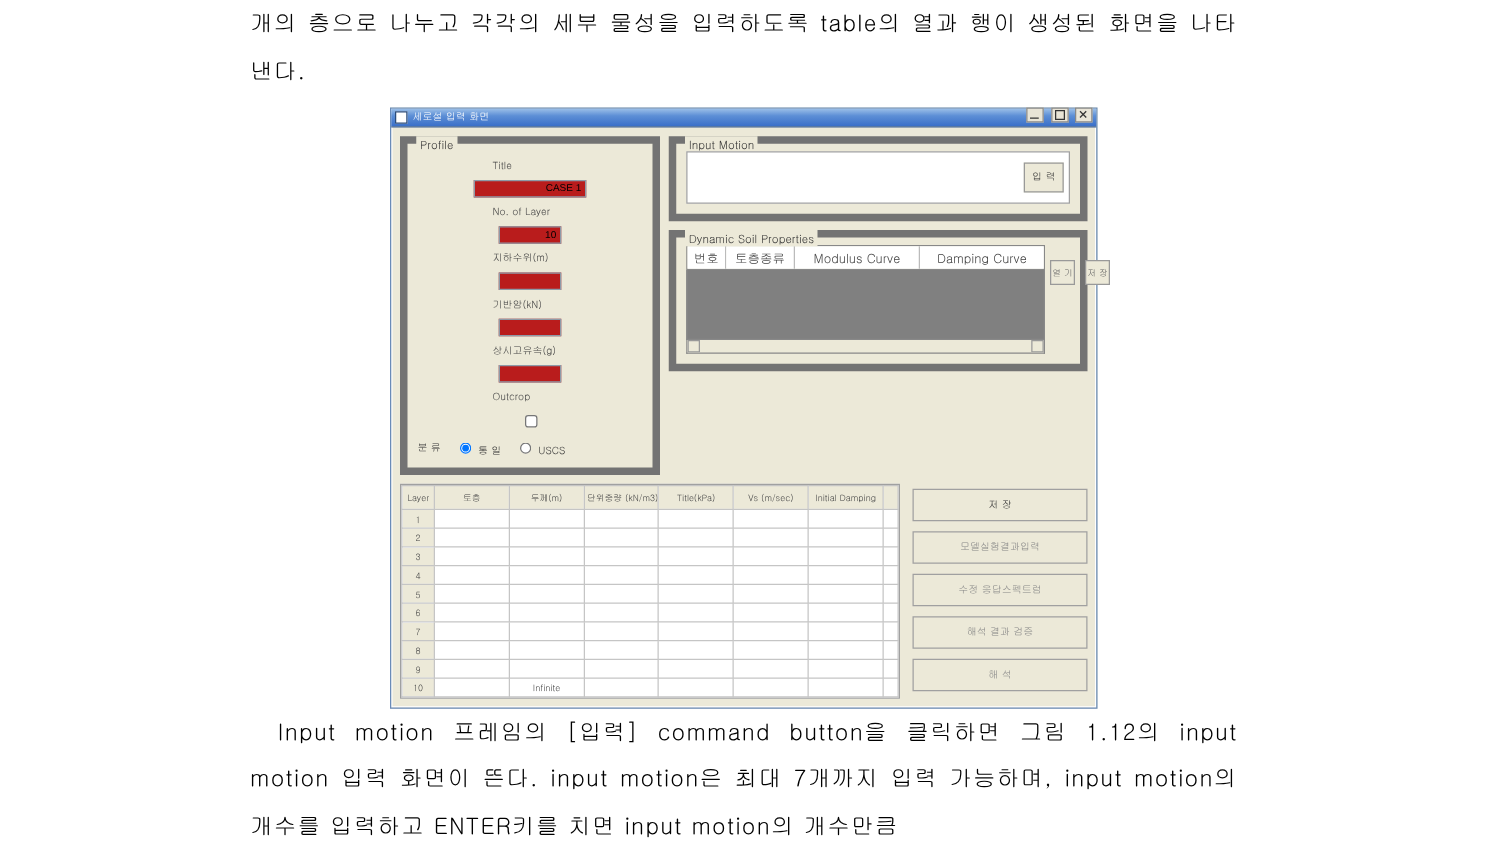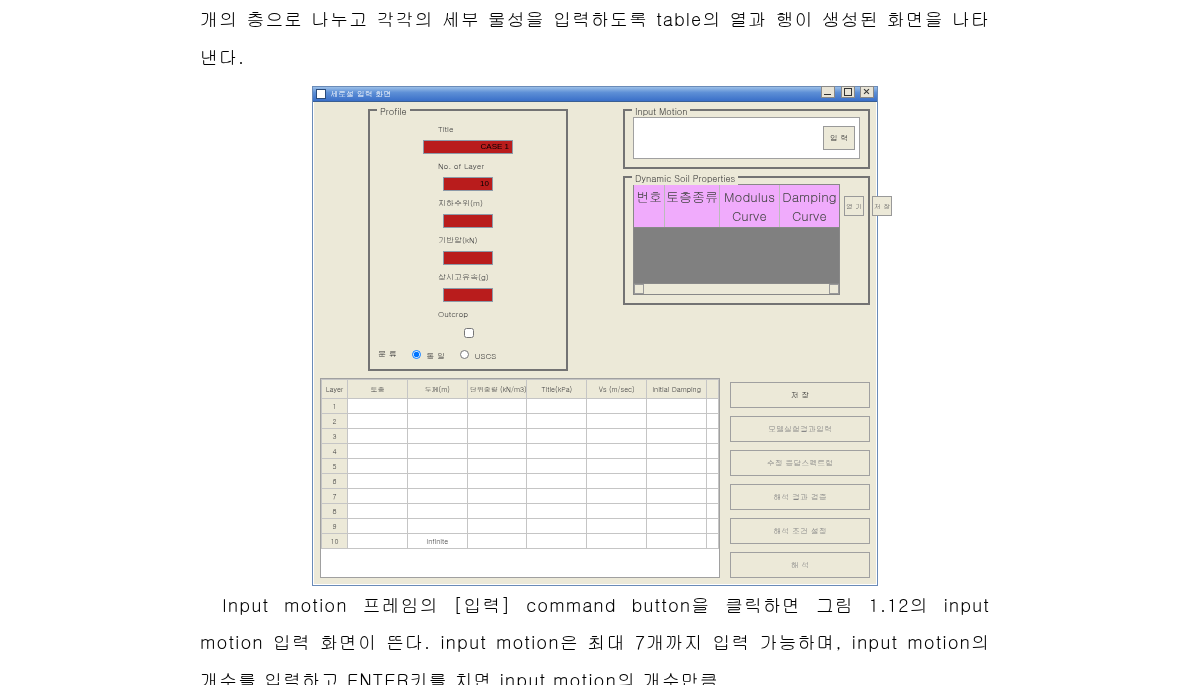--- a/index.html
+++ b/index.html
@@ -78,25 +78,24 @@
   }
 
   .dlg-body {
     padding: 7px;
     display: flex;
     flex-direction: column;
     gap: 7px;
   }
   .row1 { display:flex; gap:7px; }
   .groupbox {
-    border: 2px solid #737373;
+    border: 6px solid #737373;
     background: #ece9d8;
     padding: 6px 8px 8px 8px;
     position: relative;
-    margin-left: 48px;
   }
   .groupbox > .legend {
     position: absolute;
     top: -6px; left: 7px;
     background: #ece9d8;
     padding: 0 3px;
     font-size: 9px;
     color: #333;
   }
   .profile-box { width: 180px; flex:0 0 180px; }
@@ -124,22 +123,22 @@
   .motion-box .btn-side{
     position:absolute; right:4px; top:8px;
     width:30px; height:22px; border:1px solid #999; background:#ece9d8;
     font-size:8px; display:flex; align-items:center; justify-content:center;
   }
 
   .dsp-box .headers{
     display:flex; border:1px solid #888; background:#ece9d8;
   }
   .dsp-box .hcell{
-    flex:1; border-right:1px solid #bbb; font-size:13px; text-align:center;
-    padding:2px 0; color:#444; background:#f0abfc;
+    flex:1; border-right:1px solid #bbb; font-size:10px; text-align:center;
+    padding:2px 0; color:#444; background:#ffffff;
   }
   .dsp-box .hcell:last-child{border-right:none;}
   .dsp-box .gridarea{
     height:55px; background:#808080; border:1px solid #888; border-top:none;
     position:relative;
   }
   .dsp-box .scroll-h{
     height:10px; background:#ece9d8; border:1px solid #888; border-top:none;
     position:relative;
   }
@@ -403,21 +402,20 @@
                 </tr>
               </tbody>
           </table>
         </div>
 
         <div class="actions">
           <div class="act-btn primary">저  장</div>
           <div class="act-btn">모델실험결과입력</div>
           <div class="act-btn">수정 응답스펙트럼</div>
           <div class="act-btn">해석 결과 검증</div>
-          <div class="act-btn">해석 조건 설정</div>
           <div class="act-btn">해  석</div>
         </div>
       </div>
     </div>
   </div>
 
 
   <p class="body-text indent">Input motion 프레임의 [입력] command button을 클릭하면 그림 1.12의 input motion 입력 화면이 뜬다. input motion은 최대 7개까지 입력 가능하며, input motion의 개수를 입력하고 ENTER키를 치면 input motion의 개수만큼</p>
 
 </div>

